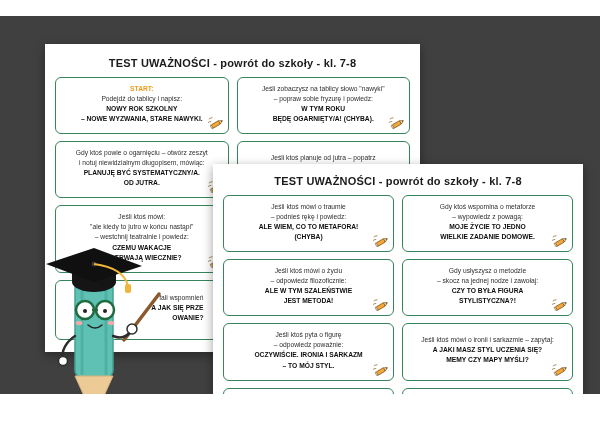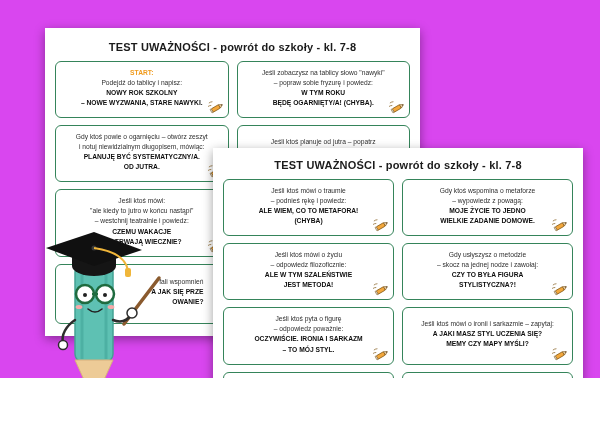--- a/index.html
+++ b/index.html
@@ -1,19 +1,19 @@
 <!DOCTYPE html>
 <html lang="pl"><head>
 <meta charset="utf-8">
 <style>
   * { margin:0; padding:0; box-sizing:border-box; }
   html,body { width:600px; height:426px; }
   body { font-family:"Liberation Sans", sans-serif; }
-  .stage { position:absolute; left:0; top:0; width:600px; height:378px;
-           background:#d946ef; overflow:hidden; }
+  .stage { position:absolute; left:0; top:16px; width:600px; height:378px;
+           background:#404040; overflow:hidden; }
   .page { position:absolute; background:#ffffff;
           box-shadow:0 3px 10px rgba(0,0,0,.38); }
   .page-back  { left:45px;  top:28px;  width:375px; height:308px; z-index:1; padding:8px 10px; }
   .page-front { left:213px; top:148px; width:370px; height:264px; z-index:3; padding:6px 10px; }
   .page-title { text-align:center; font-weight:bold; font-size:11px; color:#1b1b1b;
                 padding:5px 0 8px; letter-spacing:.2px; }
   .cards { display:grid; grid-template-columns:1fr 1fr; gap:7px 8px; }
   .card { position:relative; border:1px solid #35845a; border-radius:6px;
           padding:6px 10px 9px; min-height:48px; background:#fff;
           display:flex; flex-direction:column; justify-content:center; text-align:center; }

